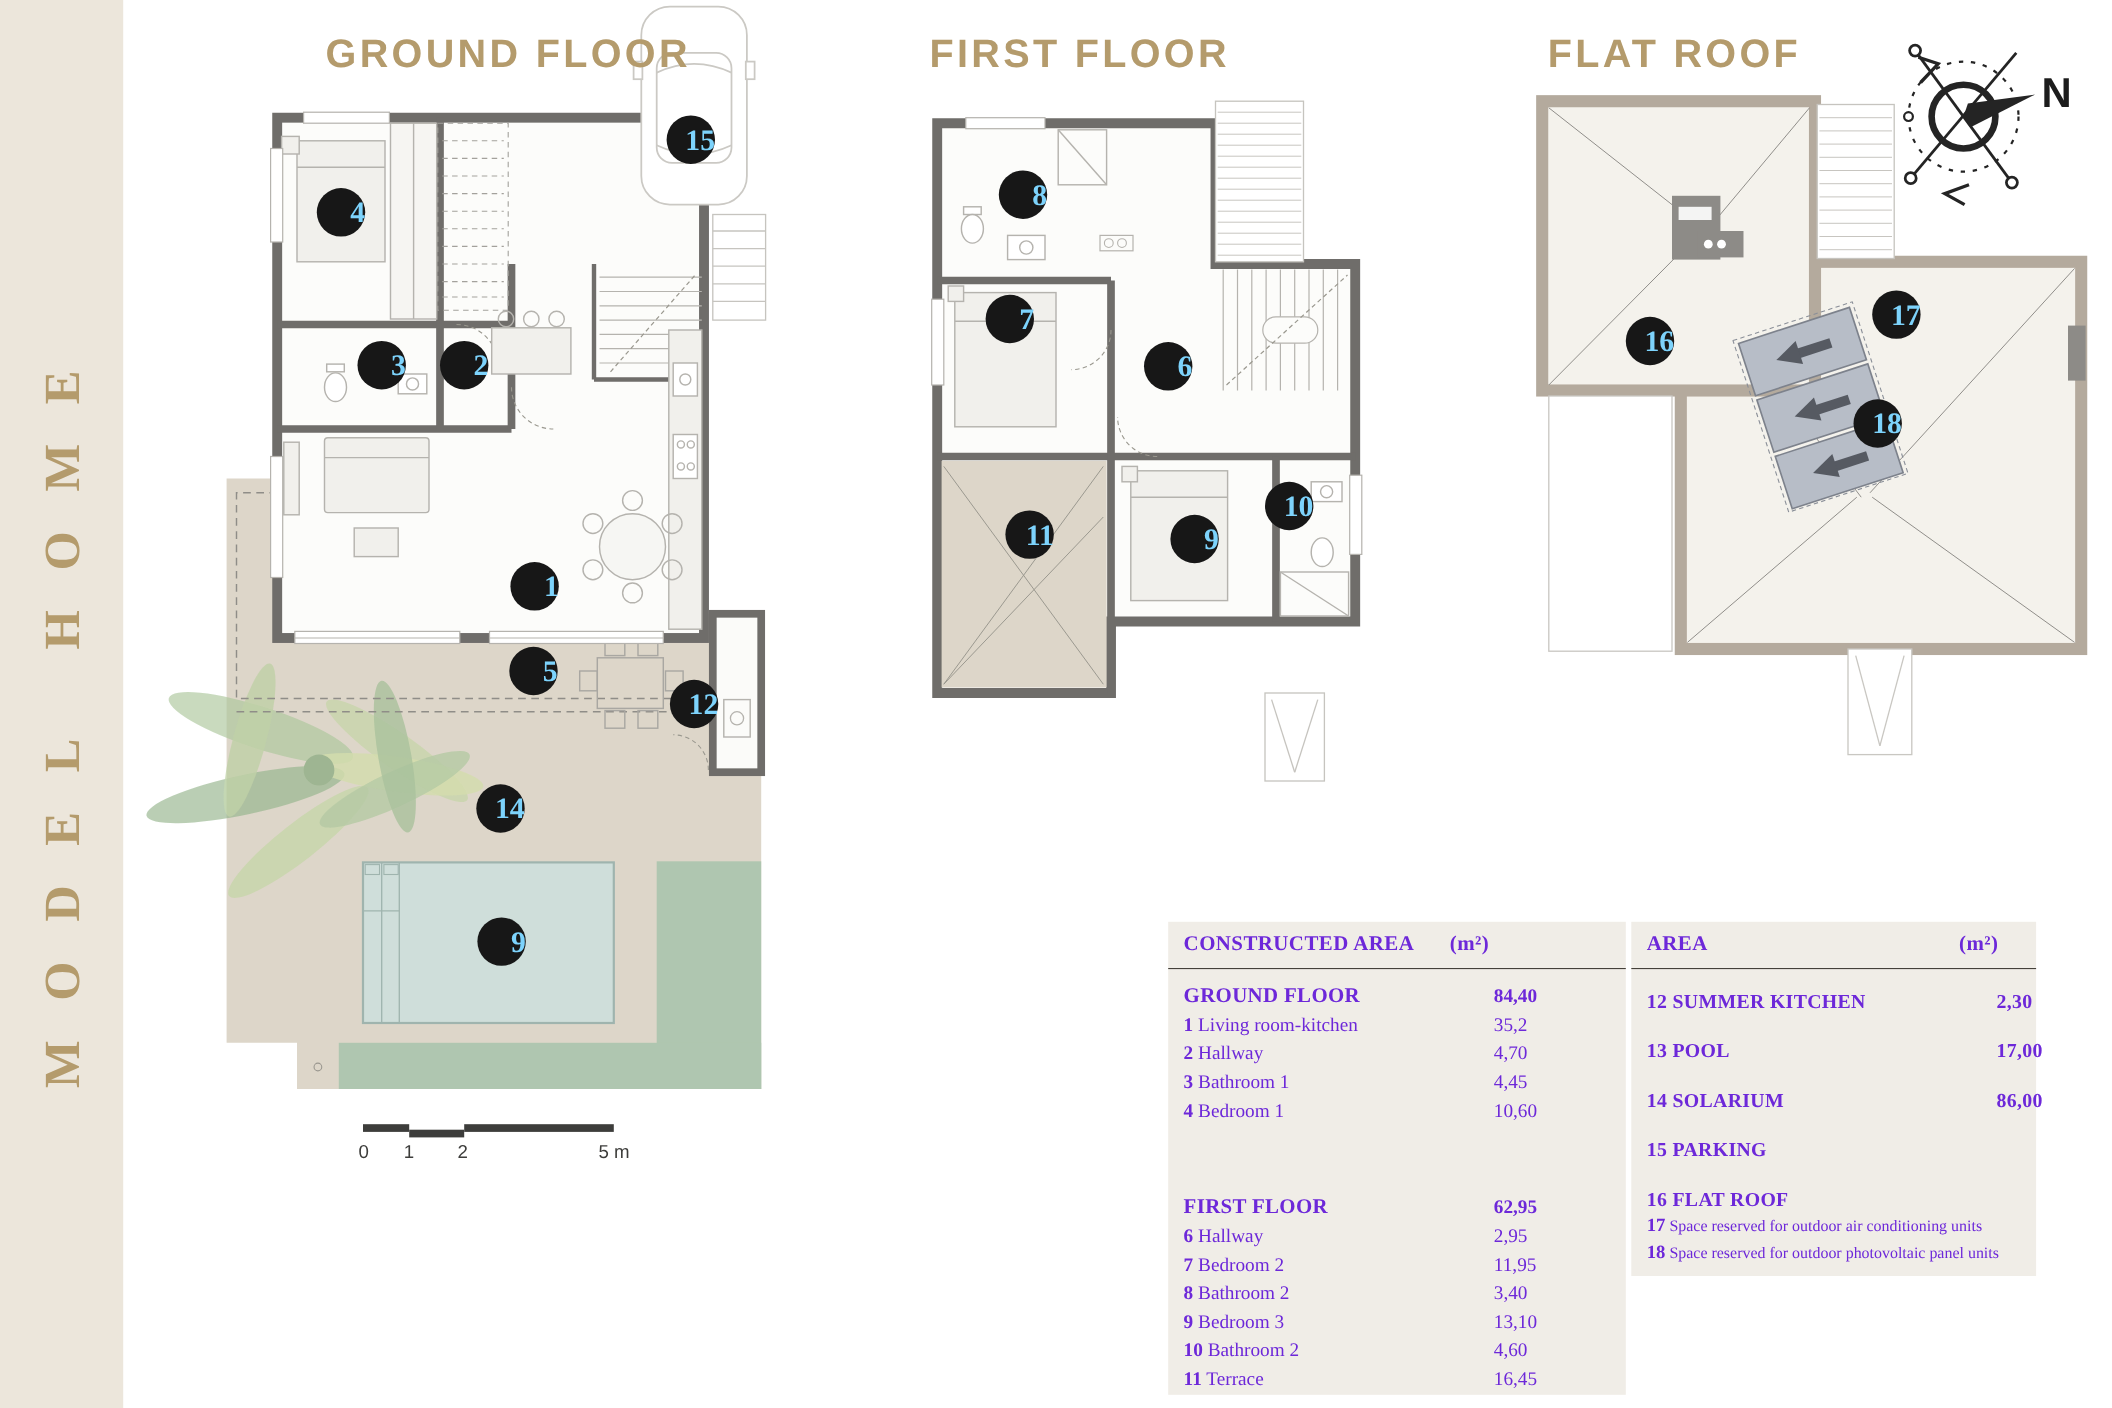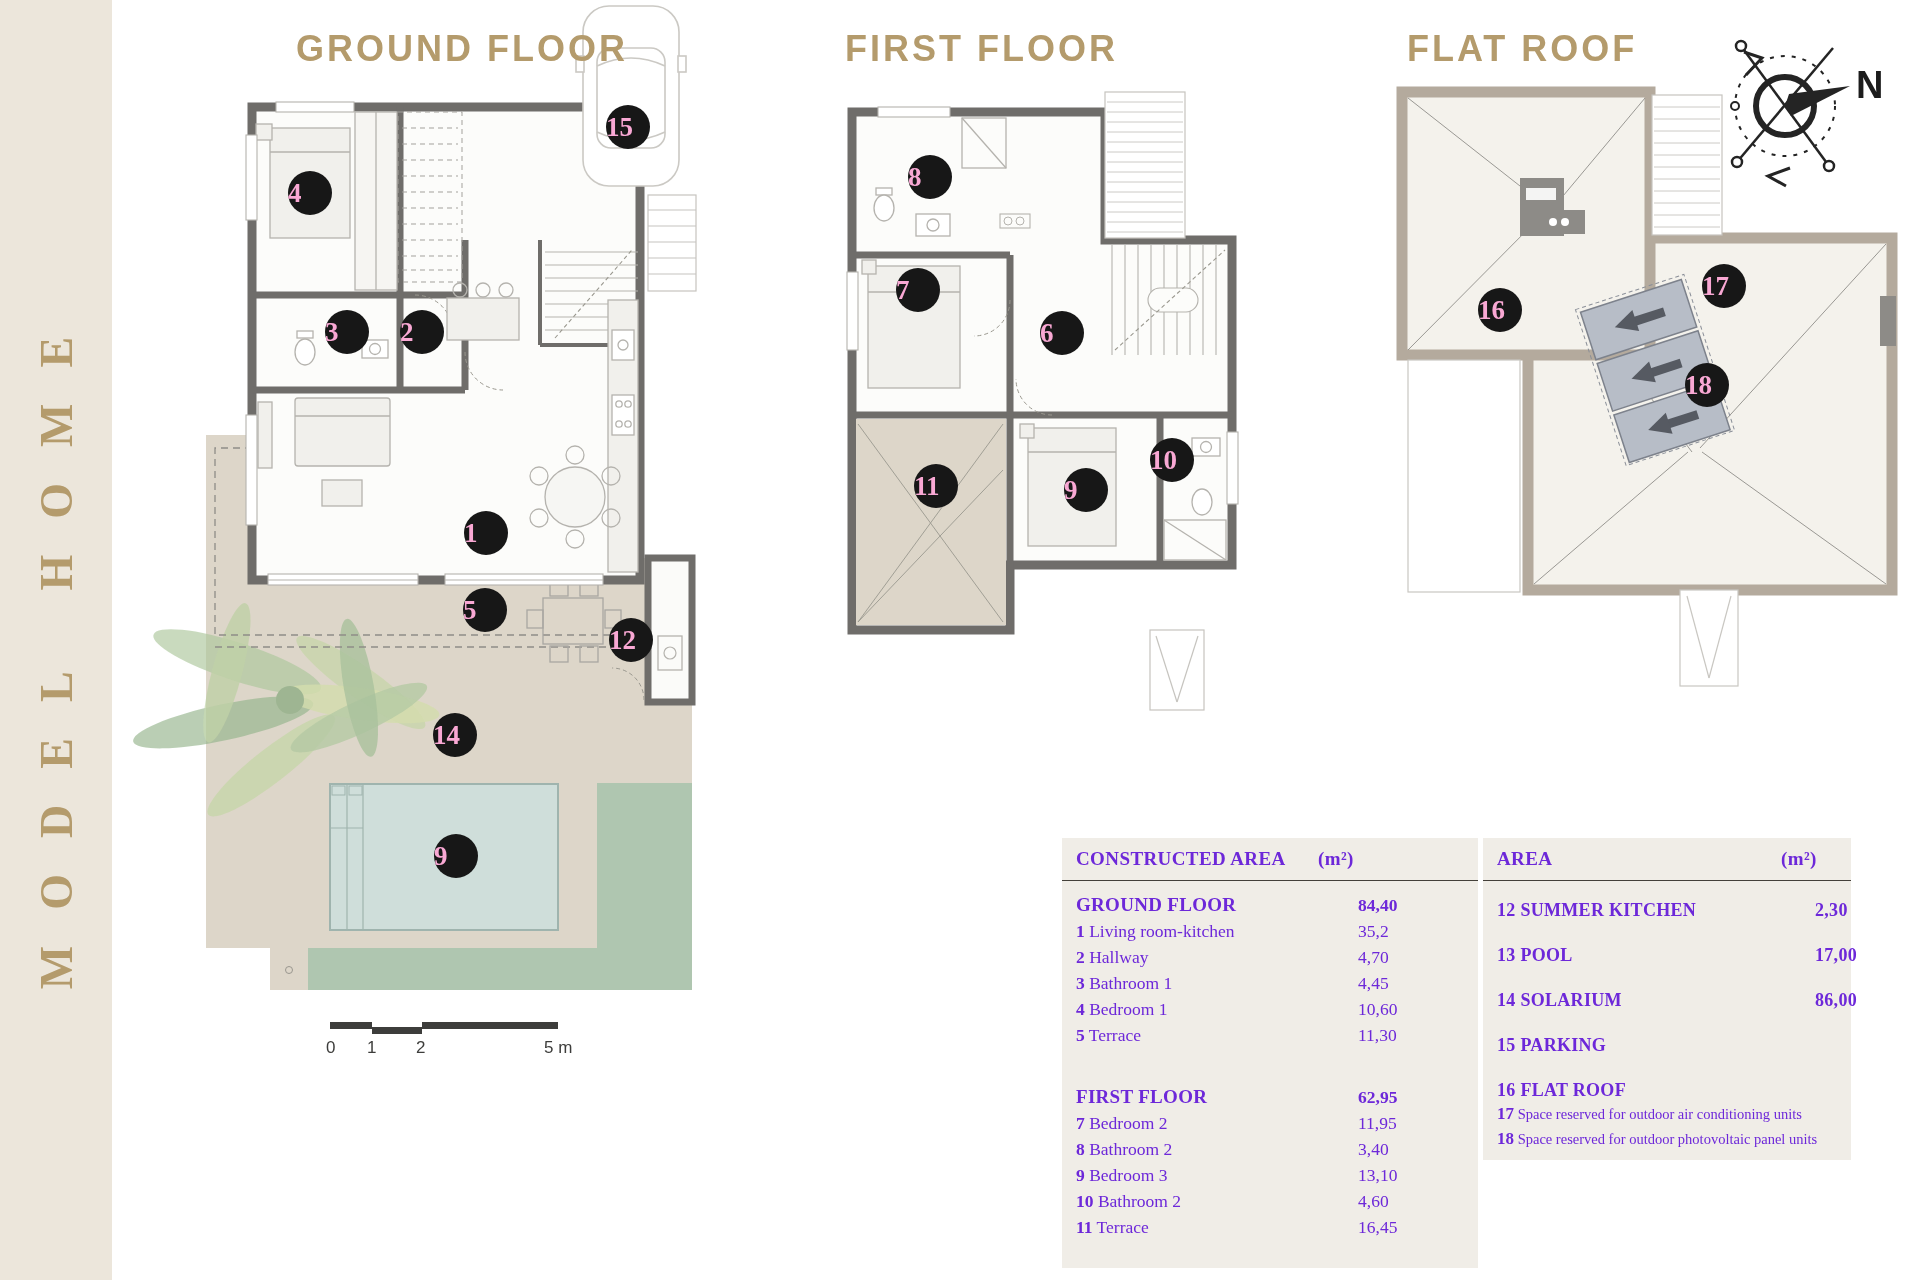--- a/index.html
+++ b/index.html
@@ -11,22 +11,22 @@
          writing-mode:vertical-rl;font-family:"Liberation Serif",serif;font-weight:bold;
          font-size:46px;letter-spacing:36px;color:#b49b6c;white-space:nowrap;}
   
   .plan-title{position:absolute;top:28px;font-size:36px;font-weight:bold;letter-spacing:3px;
               color:#b49b6c;white-space:nowrap;}
   #title-ground{left:296px;} #title-first{left:845px;} #title-roof{left:1407px;}
   .north-label{position:absolute;left:1856px;top:64px;font-size:38px;font-weight:bold;color:#1c1c1c;}
   
   .plan-svg{position:absolute;left:0;top:0;}
   
-  .badge{position:absolute;width:44px;height:44px;border-radius:50%;background:#171717;color:#f9a8d4;
-         font-family:"Liberation Serif",serif;font-size:27px;font-weight:bold;text-align:left;
+  .badge{position:absolute;width:44px;height:44px;border-radius:50%;background:#171717;color:#7dd3fc;
+         font-family:"Liberation Serif",serif;font-size:27px;font-weight:bold;text-align:right;
          line-height:44px;}
   
   .seg{position:absolute;height:7px;background:#3d3d3b;}
   #seg1{left:330px;top:1022px;width:42px;} #seg2{left:372px;top:1027px;width:50px;}
   #seg3{left:422px;top:1022px;width:136px;}
   .scale-label{position:absolute;top:1038px;font-size:17px;color:#3d3d3b;}
   
   .tbl{position:absolute;background:#f0ede7;font-family:"Liberation Serif",serif;color:#6d28d9;}
   #constructed-table{left:1062px;top:838px;width:416px;height:430px;}
   #area-table{left:1483px;top:838px;width:368px;height:322px;}
@@ -441,24 +441,24 @@
       <span>CONSTRUCTED AREA</span>
       <span class="unit">(m²)</span>
     </div>
     <div class="sep"></div>
     <div class="sec sec1">
         <div class="row"><span class="sec-title">GROUND FLOOR</span><span class="val bold">84,40</span></div>
         <div class="row"><span class="lbl"><b>1</b> Living room-kitchen</span><span class="val">35,2</span></div>
         <div class="row"><span class="lbl"><b>2</b> Hallway</span><span class="val">4,70</span></div>
         <div class="row"><span class="lbl"><b>3</b> Bathroom 1</span><span class="val">4,45</span></div>
         <div class="row"><span class="lbl"><b>4</b> Bedroom 1</span><span class="val">10,60</span></div>
-        <div class="row"><span class="lbl"><b>5</b> Terrace</span><span class="val">11,30</span></div>
       </div>
     <div class="sec sec2">
         <div class="row"><span class="sec-title">FIRST FLOOR</span><span class="val bold">62,95</span></div>
+        <div class="row"><span class="lbl"><b>6</b> Hallway</span><span class="val">2,95</span></div>
         <div class="row"><span class="lbl"><b>7</b> Bedroom 2</span><span class="val">11,95</span></div>
         <div class="row"><span class="lbl"><b>8</b> Bathroom 2</span><span class="val">3,40</span></div>
         <div class="row"><span class="lbl"><b>9</b> Bedroom 3</span><span class="val">13,10</span></div>
         <div class="row"><span class="lbl"><b>10</b> Bathroom 2</span><span class="val">4,60</span></div>
         <div class="row"><span class="lbl"><b>11</b> Terrace</span><span class="val">16,45</span></div>
       </div>
   </div>
 
   <div class="tbl" id="area-table">
     <div class="hdr">

